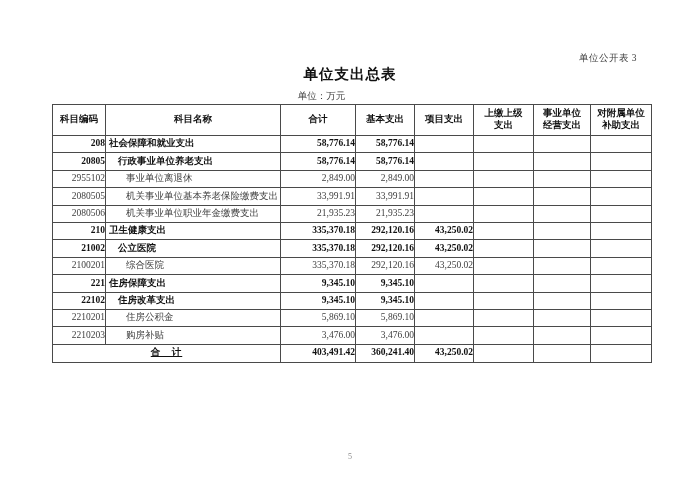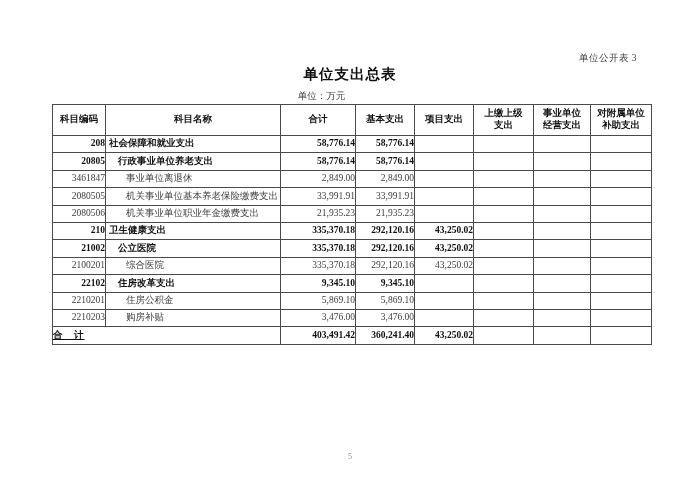--- a/index.html
+++ b/index.html
@@ -39,21 +39,21 @@
   }
   table.expense td{height:16.4px;line-height:1;}
   .code-cell{text-align:right;padding-left:5px;}
   .name-cell{text-align:left;}
   .name-cell.lvl1{padding-left:3px;}
   .name-cell.lvl2{padding-left:12px;}
   .name-cell.lvl3{padding-left:20px;}
   .num-cell{text-align:right;padding-right:4px;}
   tr.bold-row td{font-weight:bold;color:#111;}
   tr.total-row td{height:17px;font-weight:bold;color:#111;}
-  .total-label{letter-spacing:1px;text-decoration:underline;}
+  .total-label{text-align:center;letter-spacing:1px;text-decoration:underline;}
 
   .page-number{
     position:absolute;top:437px;left:0;width:700px;
     text-align:center;font-size:8px;color:#8a8a8a;
   }
 </style>
 </head>
 <body>
 
 <div class="page">
@@ -105,21 +105,21 @@
           <td class="code-cell">20805</td>
           <td class="name-cell lvl2">行政事业单位养老支出</td>
           <td class="num-cell">58,776.14</td>
           <td class="num-cell">58,776.14</td>
           <td class="num-cell"></td>
           <td class="num-cell"></td>
           <td class="num-cell"></td>
           <td class="num-cell"></td>
         </tr>
         <tr>
-          <td class="code-cell">3461847</td>
+          <td class="code-cell">2955102</td>
           <td class="name-cell lvl3">事业单位离退休</td>
           <td class="num-cell">2,849.00</td>
           <td class="num-cell">2,849.00</td>
           <td class="num-cell"></td>
           <td class="num-cell"></td>
           <td class="num-cell"></td>
           <td class="num-cell"></td>
         </tr>
         <tr>
           <td class="code-cell">2080505</td>
@@ -160,20 +160,30 @@
           <td class="num-cell"></td>
           <td class="num-cell"></td>
           <td class="num-cell"></td>
         </tr>
         <tr>
           <td class="code-cell">2100201</td>
           <td class="name-cell lvl3">综合医院</td>
           <td class="num-cell">335,370.18</td>
           <td class="num-cell">292,120.16</td>
           <td class="num-cell">43,250.02</td>
+          <td class="num-cell"></td>
+          <td class="num-cell"></td>
+          <td class="num-cell"></td>
+        </tr>
+        <tr class="bold-row">
+          <td class="code-cell">221</td>
+          <td class="name-cell lvl1">住房保障支出</td>
+          <td class="num-cell">9,345.10</td>
+          <td class="num-cell">9,345.10</td>
+          <td class="num-cell"></td>
           <td class="num-cell"></td>
           <td class="num-cell"></td>
           <td class="num-cell"></td>
         </tr>
         <tr class="bold-row">
           <td class="code-cell">22102</td>
           <td class="name-cell lvl2">住房改革支出</td>
           <td class="num-cell">9,345.10</td>
           <td class="num-cell">9,345.10</td>
           <td class="num-cell"></td>

